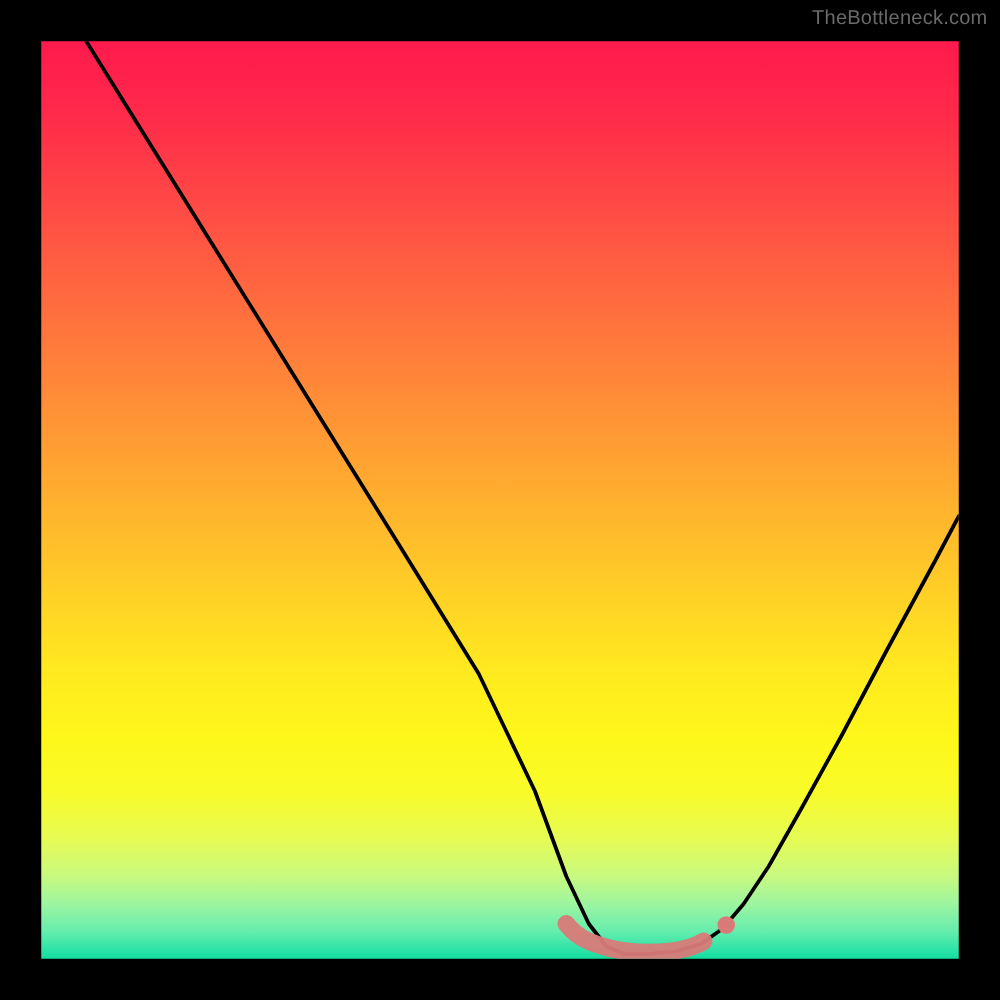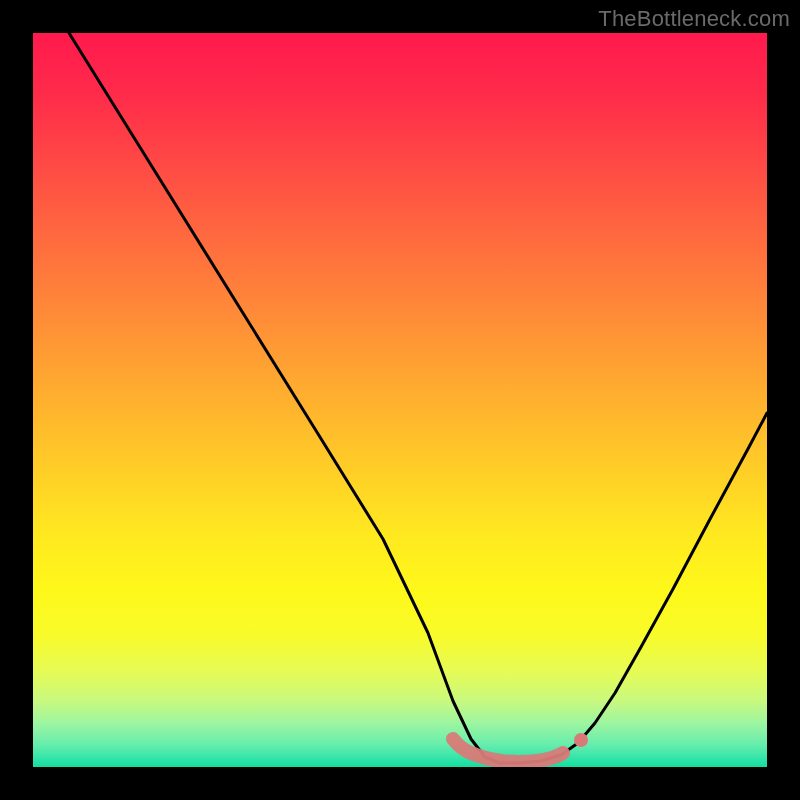--- a/index.html
+++ b/index.html
@@ -40,21 +40,21 @@
       #65edad 97%,
       #2ee3a8 99%,
       #14dd9e 100%
     );
   }
   .watermark {
     position: absolute;
     top: 6px;
     right: 10px;
     color: #6a6a6a;
-    font-size: 22px;
+    font-size: 16px;
     letter-spacing: 0.2px;
     font-weight: 500;
   }
   svg.curves {
     position: absolute;
     left: 0;
     top: 0;
   }
 </style>
 </head>

